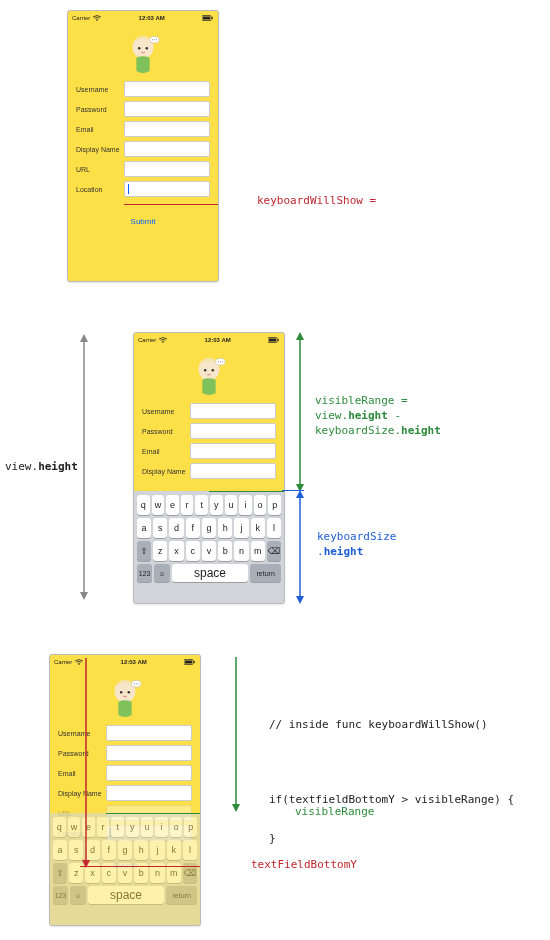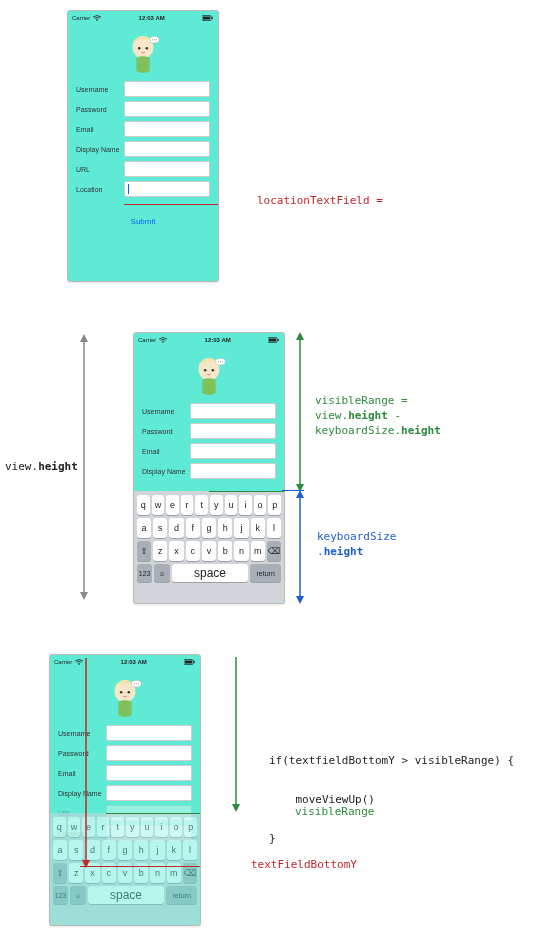--- a/index.html
+++ b/index.html
@@ -11,21 +11,21 @@
     color: #222;
     width: 550px;
     box-sizing: border-box;
   }
   .mono { font-family: "SF Mono", Menlo, Consolas, monospace; white-space: pre; }
   .phone {
     width: 150px;
     height: 270px;
     border: 1px solid #bbb;
     border-radius: 3px;
-    background: #5eead4;
+    background: #fde047;
     box-shadow: 0 1px 2px rgba(0,0,0,0.1);
     position: relative;
     overflow: hidden;
   }
   .statusbar {
     display: flex;
     align-items: center;
     font-size: 6px;
     height: 10px;
     padding: 2px 4px 0 4px;
@@ -149,21 +149,21 @@
           <div class="inp">
             <div class="cursor"></div>
           </div>
         </div>
       <div class="submit">Submit</div>
     </div>
 
     <div class="hline" style="background:#c1272d; left:56px; right:-40px; top:193px;"></div>
   </div>
   <div class="ann red" style="margin-top:184px;">
-    <div>locationTextField =</div>
+    <div>keyboardWillShow =</div>
   </div>
 </div>
 
 <div class="panel" style="display:flex; align-items:flex-start; margin-top:50px;">
   <div style="width:88px; position:relative;">
     <div class="ann black" style="position:absolute; top:128px; left:0;">view.<b>height</b></div>
 
     <svg width="14" height="270" style="position:absolute; left:72px; top:0;">
       <line x1="7" y1="8" x2="7" y2="262" stroke="#888" stroke-width="1.5"></line>
       <polygon points="7,2 3,10 11,10" fill="#888"></polygon>
@@ -400,21 +400,21 @@
       <polygon points="6,213 2,205 10,205" fill="#c1272d"></polygon>
     </svg>
   </div>
   <div style="position:relative; width:320px;">
 
     <svg width="14" height="160" style="position:absolute; left:8px; top:0;">
       <line x1="7" y1="3" x2="7" y2="152" stroke="#2e8b3d" stroke-width="1.5"></line>
       <polygon points="7,158 3,150 11,150" fill="#2e8b3d"></polygon>
     </svg>
     <div class="mono black" style="position:absolute; left:48px; top:38px; font-size:11px;">
+      <div>// inside func keyboardWillShow()</div>
       <div style="height:10px;"></div>
       <div>if(textfieldBottomY &gt; visibleRange) {</div>
-      <div>    moveViewUp()</div>
       <div>}</div>
     </div>
     <div class="ann green" style="position:absolute; left:30px; top:151px;margin-left:44px;">visibleRange</div>
     <div class="ann red" style="position:absolute; left:30px; top:204px;">textFieldBottomY</div>
   </div>
 </div>
 
 </body></html>

